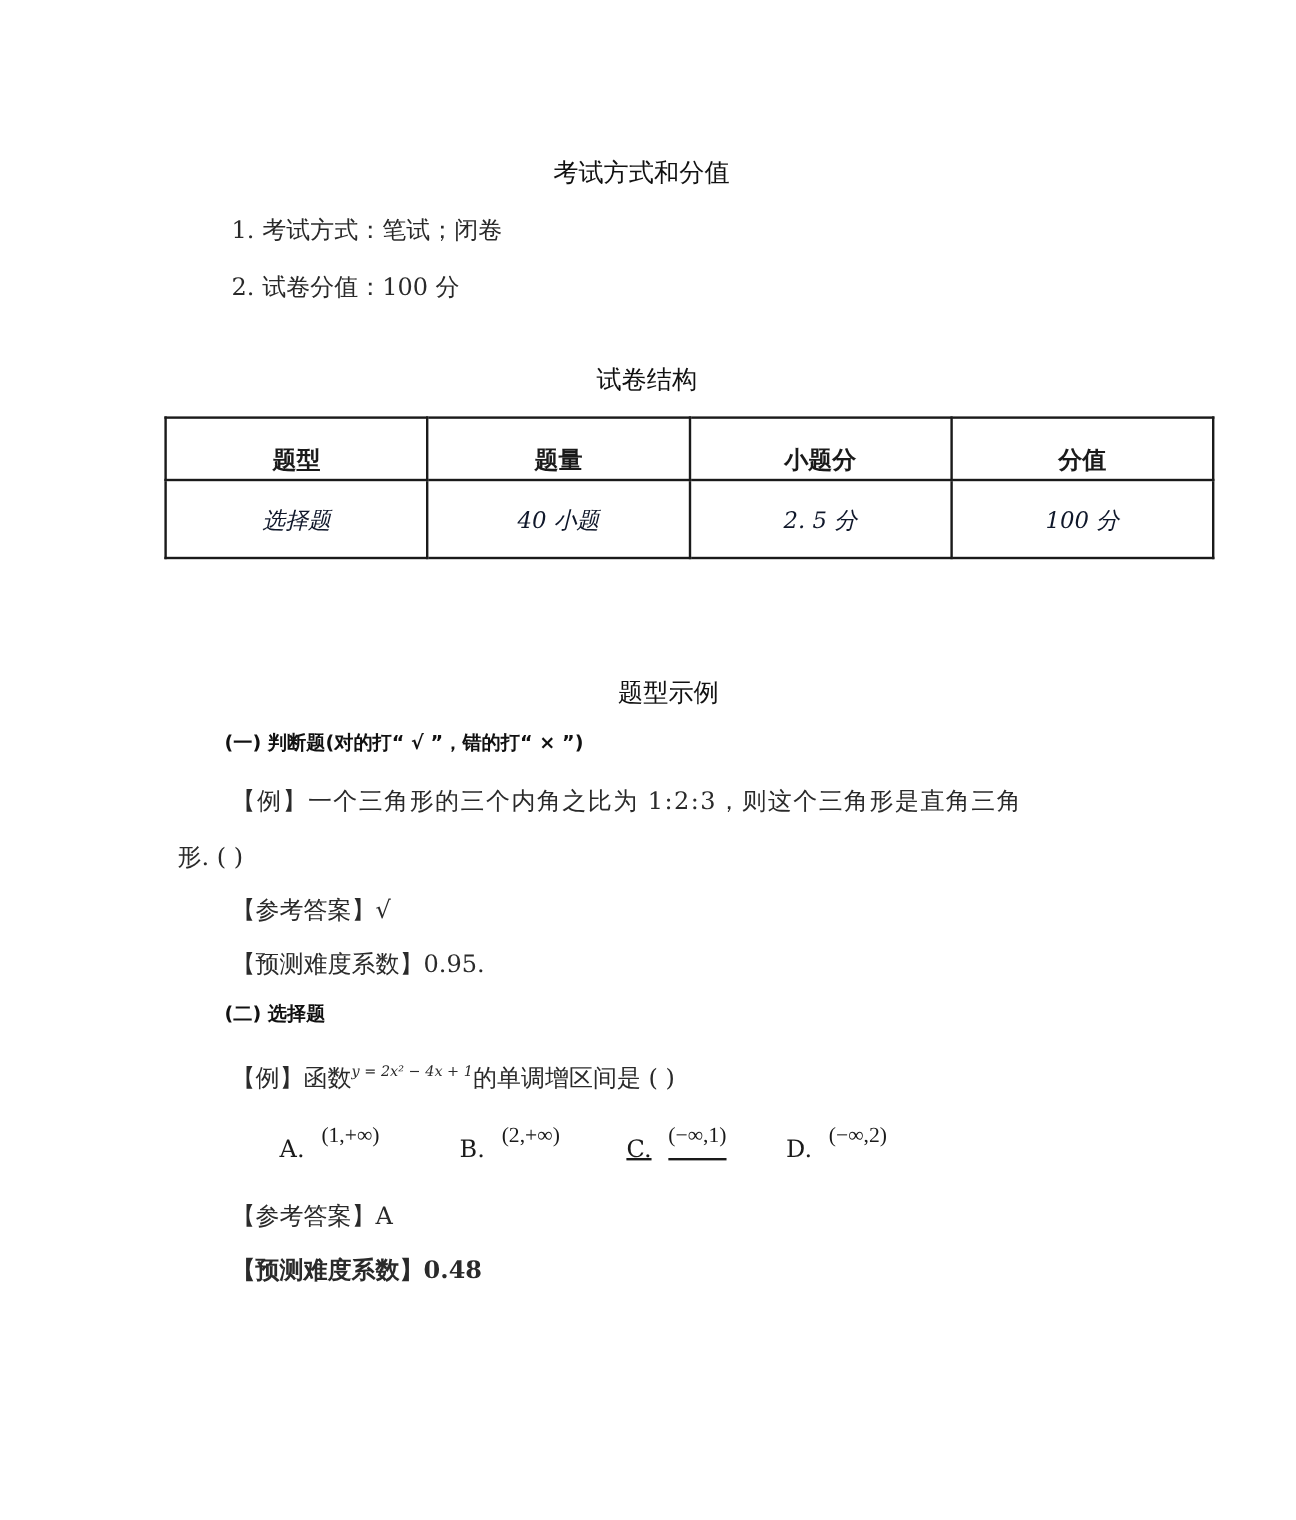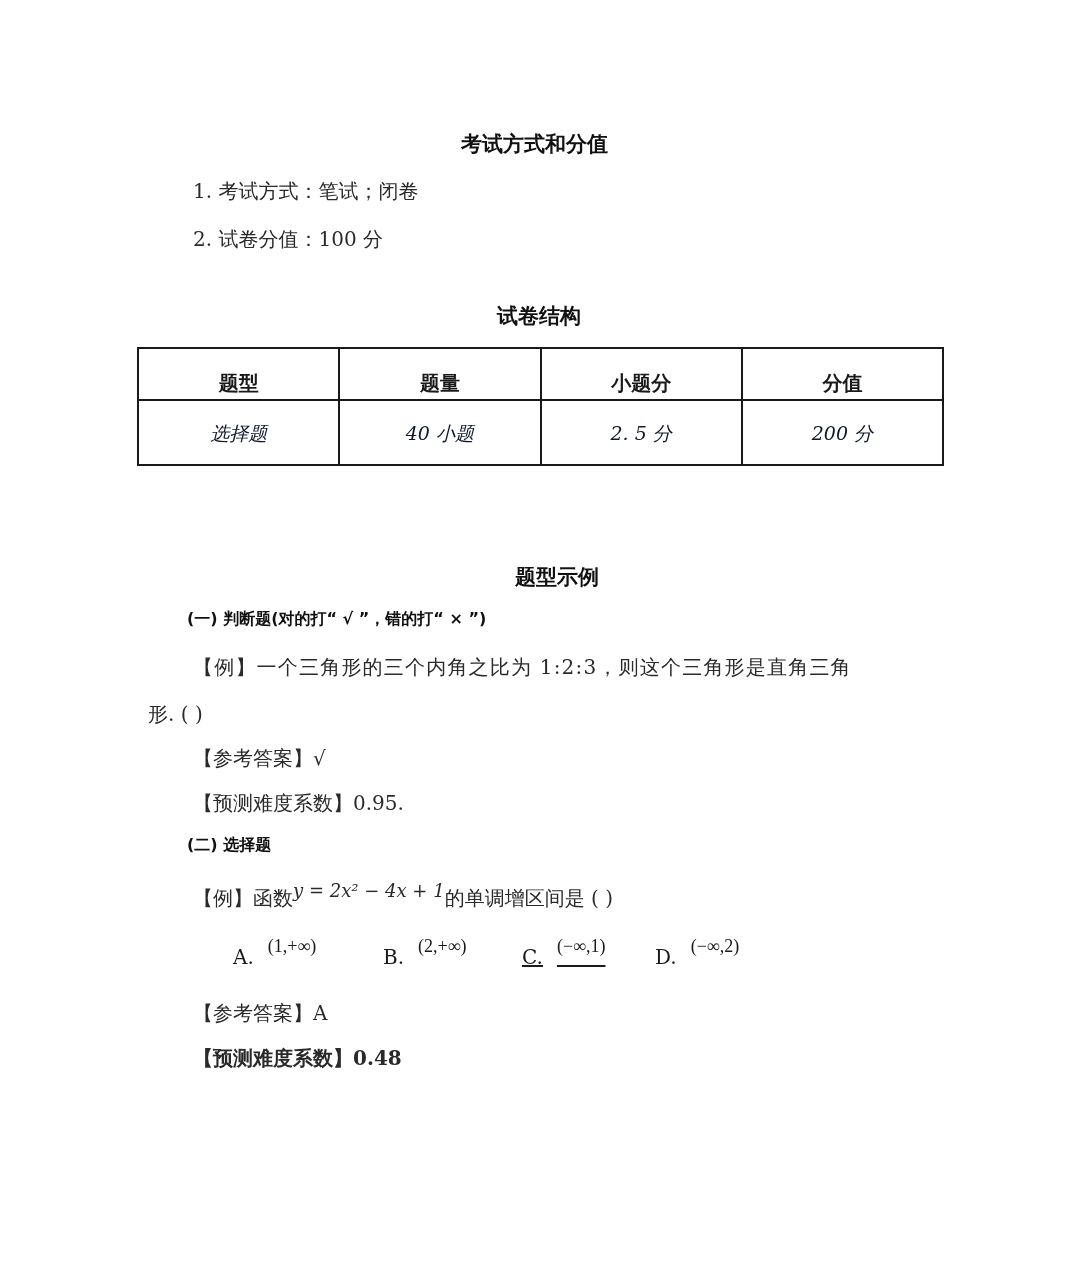--- a/index.html
+++ b/index.html
@@ -1,26 +1,26 @@
 <!DOCTYPE html>
 <html><head>
 <meta charset="utf-8">
 <style>
   html, body { margin: 0; padding: 0; background: #ffffff; }
   body { width: 1080px; height: 1267px; position: relative; overflow: hidden;
          font-family: "DejaVu Serif", "Liberation Serif", serif; color: #1a1a1a; }
   .abs { position: absolute; white-space: nowrap; }
-  .title { font-family: "DejaVu Sans", "Liberation Sans", sans-serif; font-weight: bold; font-size: 21px; color: #111; }
+  .title { font-family: "DejaVu Sans", "Liberation Sans", sans-serif; font-weight: normal; font-size: 21px; color: #111; }
   .line { font-size: 20px; color: #2a2a2a; }
   .bold { font-family: "DejaVu Sans", "Liberation Sans", sans-serif; font-weight: bold; font-size: 16px; color: #111; }
-  table.struct { position: absolute; left: 137px; top: 347px; width: 807px; border-collapse: collapse; table-layout: fixed; border-radius: 32px; }
+  table.struct { position: absolute; left: 137px; top: 347px; width: 875px; border-collapse: collapse; table-layout: fixed; border-radius: 32px; }
   table.struct td, table.struct th { border: 2px solid #1a1a1a; text-align: center; padding: 0; }
   table.struct th { height: 48px; font-family: "DejaVu Sans", "Liberation Sans", sans-serif; font-weight: bold; font-size: 20px; vertical-align: bottom; padding-bottom: 2px; }
   table.struct td { height: 46px; font-size: 19px; color: #0f172a; vertical-align: bottom; padding-bottom: 17px; font-style: italic; }
-  .math { font-family: "DejaVu Serif", "Liberation Serif", serif; font-style: italic; font-size: 18px; position: relative; top: -8px; margin-top: 46px; }
+  .math { font-family: "DejaVu Serif", "Liberation Serif", serif; font-style: italic; font-size: 12px; position: relative; top: -8px; margin-top: 46px; }
   .opt { font-size: 20px; }
   .opt .val { font-family: "Liberation Serif", serif; font-size: 18px; position: relative; top: -12px; margin-left: 14px; }
 </style>
 </head>
 <body>
 
 <div class="abs title" style="left:461px; top:130px;">考试方式和分值</div>
 <div class="abs line" style="left:193px; top:178px;">1. 考试方式：笔试；闭卷</div>
 <div class="abs line" style="left:193px; top:226px;">2. 试卷分值：100 分</div>
 
@@ -30,21 +30,21 @@
       <tr>
     <th>题型</th>
     <th>题量</th>
     <th>小题分</th>
     <th>分值</th>
   </tr>
   <tr>
     <td>选择题</td>
     <td>40 小题</td>
     <td>2. 5 分</td>
-    <td>200 分</td>
+    <td>100 分</td>
   </tr>
 </tbody>
   </table>
 
 <div class="abs title" style="left:515px; top:563px;">题型示例</div>
 
 <div class="abs bold" style="left:187px; top:609px;">(一) 判断题(对的打“ √ ”，错的打“ × ”)</div>
 <div class="abs line" style="left:193px; top:654px; letter-spacing:1.2px;">【例】一个三角形的三个内角之比为 1:2:3，则这个三角形是直角三角</div>
 <div class="abs line" style="left:148px; top:701px;">形. (      )</div>
 <div class="abs line" style="left:193px; top:745px;">【参考答案】√</div>

